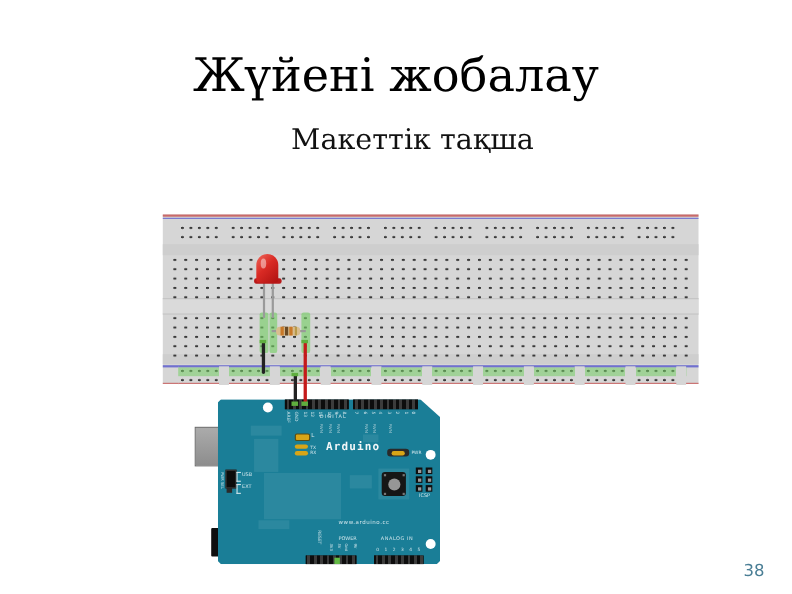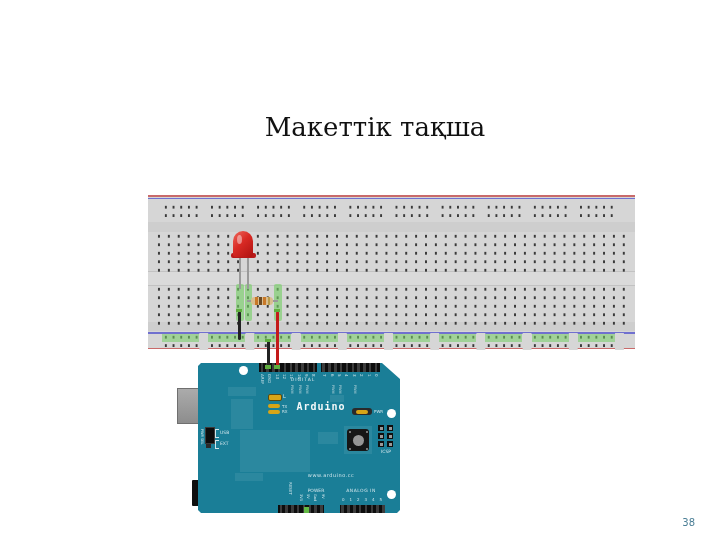--- a/index.html
+++ b/index.html
@@ -4,21 +4,21 @@
 <style>
   html,body{margin:0;padding:0;background:#fff;}
   #slide{position:relative;width:720px;height:540px;background:#ffffff;overflow:hidden;
          font-family:"DejaVu Sans",sans-serif;}
   .abs{position:absolute;}
   #title{position:absolute;left:0;right:0;top:44px;text-align:center;
          font-family:"DejaVu Serif","Liberation Serif",serif;font-size:42px;color:#000;}
   #subtitle{position:absolute;left:0;right:0;top:112px;text-align:center;
          font-family:"DejaVu Serif","Liberation Serif",serif;font-size:26px;color:#111;
          transform:translateX(15px);}
-  #pagenum{position:absolute;right:25px;bottom:12px;font-size:10px;color:#4a7e95;}
+  #pagenum{position:absolute;right:25px;bottom:12px;font-size:15px;color:#4a7e95;}
   
   .dots{background-image:radial-gradient(circle,#3a3a3a 1.1px,transparent 1.3px);}
   .raildots{background-image:
       repeating-linear-gradient(90deg,transparent 0 36.9px,#d6d6d6 36.9px 46.2px),
       radial-gradient(circle,#3a3a3a 1.1px,transparent 1.3px);
       background-size:46.2px 100%,7.7px 8.4px;}
   .railgreen{background-image:repeating-linear-gradient(90deg,rgba(116,206,100,.55) 0 36.9px,transparent 36.9px 46.2px);}
   .greencol{background:rgba(116,206,100,.62);border-radius:2px;}
   
   .vlabel{position:absolute;writing-mode:vertical-rl;font-size:4px;line-height:5px;
@@ -29,20 +29,21 @@
   .bracket{position:absolute;width:3px;height:7px;border-top:1px solid #cfe5eb;
            border-bottom:1px solid #cfe5eb;border-left:1px solid #cfe5eb;}
   .icsppin{position:absolute;width:6px;height:6px;background:#0f0f0f;}
   .icsppin::after{content:"";position:absolute;left:1.5px;top:1.5px;width:3px;height:3px;background:#9a9a9a;}
 </style>
 </head>
 <body>
 
 <div id="slide">
 
+  <div id="title">Жүйені жобалау</div>
   <div id="subtitle">Макеттік тақша</div>
 
   <div class="abs" style="left:148px;top:195px;width:487px;height:154px;background:#d6d6d6;">
     <div class="abs" style="left:0;top:0;width:487px;height:1.5px;background:#c96a6a;"></div>
     <div class="abs" style="left:0;top:2.5px;width:487px;height:1.5px;background:#7070cf;"></div>
     <div class="abs" style="left:0;top:27px;width:487px;height:10px;background:#cecece;"></div>
     <div class="abs" style="left:0;top:76px;width:487px;height:13px;background:#dadada;border-top:1px solid #c2c2c2;border-bottom:1px solid #c2c2c2;"></div>
     <div class="abs" style="left:0;top:127px;width:487px;height:9px;background:#cecece;"></div>
     <div class="abs" style="left:0;top:137px;width:487px;height:1.5px;background:#7070cf;"></div>
     <div class="abs" style="left:0;top:152.5px;width:487px;height:1.5px;background:#c96a6a;"></div>

